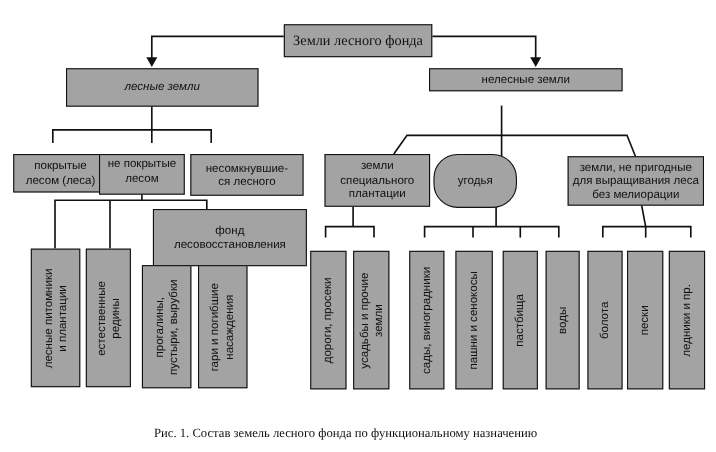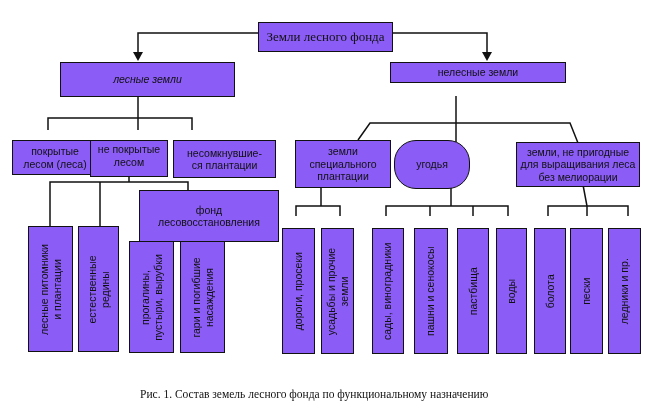--- a/index.html
+++ b/index.html
@@ -1,19 +1,19 @@
 <!DOCTYPE html>
 <html><head>
 <meta charset="utf-8">
 <style>
   html, body { margin:0; padding:0; background:#ffffff; }
   body { width:651px; height:411px; position:relative; overflow:hidden;
          font-family:"Liberation Sans", sans-serif; color:#111; }
   #diagram { position:absolute; left:0; top:0; }
-  .box { position:absolute; box-sizing:border-box; border:1.6px solid #111; background:#8b5cf6;
+  .box { position:absolute; box-sizing:border-box; border:1.6px solid #111; background:#a3a3a3;
          display:flex; align-items:center; justify-content:center; text-align:center;
          font-size:10.5px; line-height:12.5px; white-space:pre-line; }
   .root { font-family:"Liberation Serif", serif; font-size:13px; }
   .vbox { padding:0; }
   .vtext { transform:rotate(-90deg); white-space:pre; text-align:center; font-size:10.5px; line-height:12.5px; }
   .caption { position:absolute; left:140px; top:388px; font-family:"Liberation Serif", serif;
              font-size:11.5px; color:#111; white-space:nowrap; }
 </style>
 </head>
 <body>
@@ -60,21 +60,21 @@
 <div class="box root" style="left:258px;top:22px;width:135px;height:30px;"><span>Земли лесного фонда</span></div>
 
 <div class="box" style="left:60px;top:62px;width:175px;height:35px;font-style:italic;"><span>лесные земли</span></div>
 <div class="box" style="left:390px;top:62px;width:176px;height:21px;"><span>нелесные земли</span></div>
 
 <div class="box" style="left:12px;top:140px;width:86px;height:35px;justify-content:center;"><span>покрытые
 лесом (леса)</span></div>
 <div class="box" style="left:90px;top:140px;width:78px;height:37px;align-items:flex-start;padding-top:2px;"><span>не покрытые
 лесом</span></div>
 <div class="box" style="left:173px;top:140px;width:103px;height:38px;"><span>несомкнувшие-
-ся плантации</span></div>
+ся лесного</span></div>
 
 <div class="box" style="left:139px;top:190px;width:140px;height:52px;"><span>фонд
 лесовосстановления</span></div>
 
 <div class="box vbox" style="left:28px;top:226px;width:45px;height:126px;"><span class="vtext">лесные питомники
 и плантации</span></div>
 <div class="box vbox" style="left:78px;top:226px;width:41px;height:126px;"><span class="vtext">естественные
 редины</span></div>
 <div class="box vbox" style="left:129px;top:241px;width:45px;height:112px;"><span class="vtext">прогалины,
 пустыри, вырубки</span></div>

